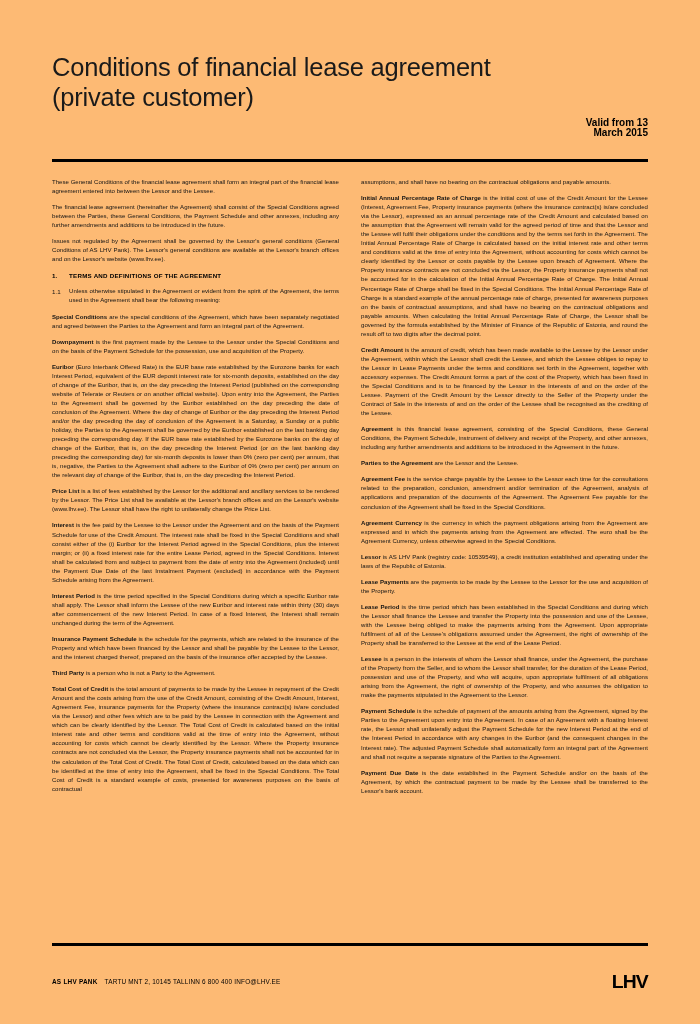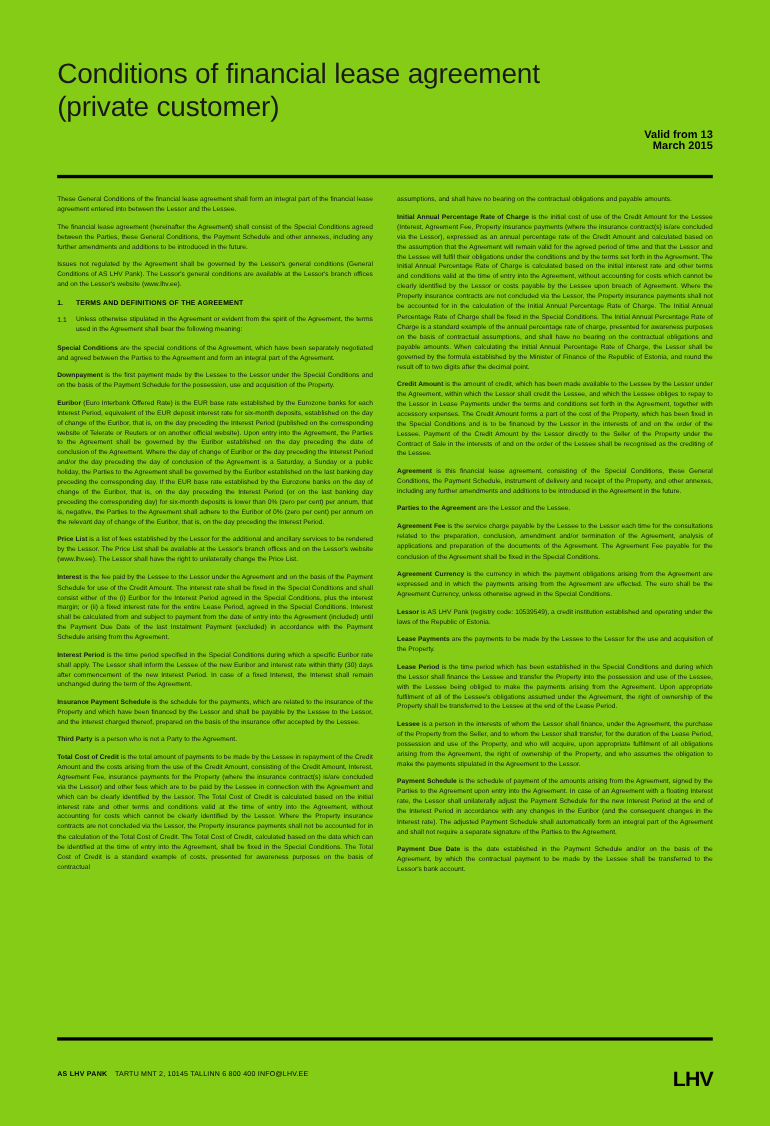--- a/index.html
+++ b/index.html
@@ -7,21 +7,21 @@
     padding: 0;
     background: #a8a8a8;
   }
   body {
     font-family: "Liberation Sans", sans-serif;
   }
   .page {
     position: relative;
     width: 700px;
     height: 1024px;
-    background: #84cc16;
+    background: #fdba74;
     overflow: hidden;
     box-sizing: border-box;
   }
   .page-inner {
     position: absolute;
     left: 0; top: 0;
     width: 700px;
     height: 1024px;
   }
 
@@ -127,21 +127,21 @@
     width: 596px;
     height: 3px;
     background: #000;
   }
   .footer {
     position: absolute;
     left: 52px;
     top: 972px;
     width: 596px;
     display: flex;
-    align-items: flex-start;
+    align-items: center;
     justify-content: space-between;
   }
   .footer-left {
     font-size: 6.4px;
     line-height: 9px;
     color: #000;
     letter-spacing: 0.2px;
     white-space: nowrap;
   }
   .footer-left .bankname {

